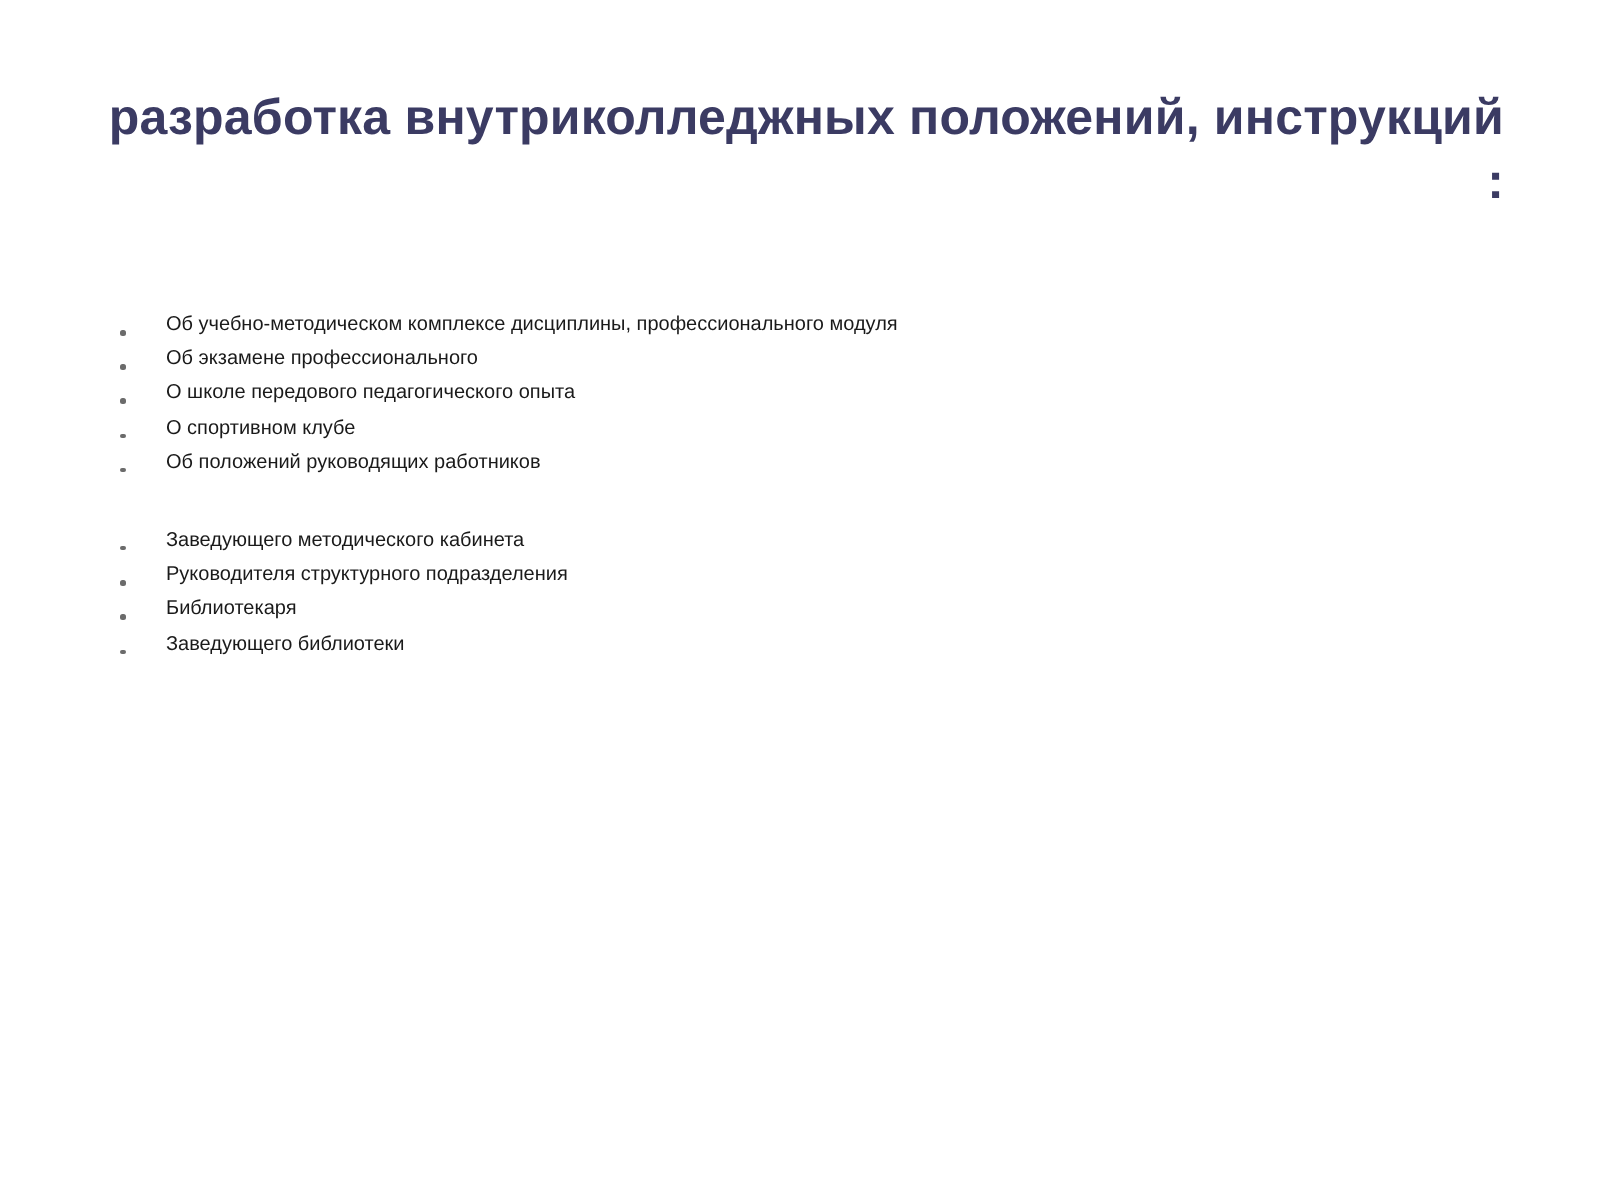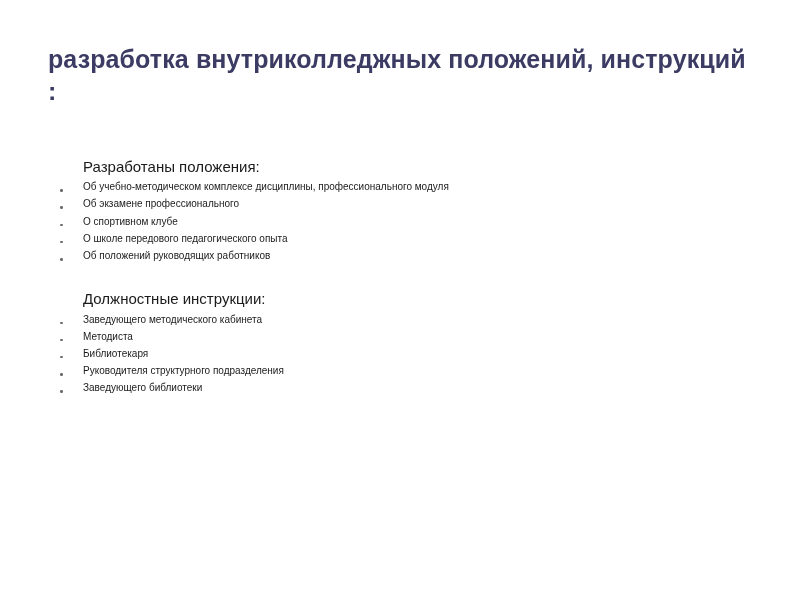--- a/index.html
+++ b/index.html
@@ -18,21 +18,21 @@
     width: 800px;
     height: 600px;
     background: #ffffff;
     box-sizing: border-box;
   }
   .slide-title {
     position: absolute;
     top: 26px;
     left: 48px;
     width: 704px;
-    text-align: left;
+    text-align: right;
     font-size: 25px;
     font-weight: bold;
     color: #3b3b63;
     line-height: 1.28;
     letter-spacing: 0.1px;
   }
   .content {
     position: absolute;
     top: 156px;
     left: 74px;
@@ -79,36 +79,33 @@
 </style>
 </head>
 <body>
 
 <div class="slide">
 
   <h1 class="slide-title">разработка внутриколледжных положений, инструкций :</h1>
 
   <div class="content">
 
-    <p class="lead">Разработаны положения:</p>
 
     <ul class="bullets">
       <li>Об  учебно-методическом комплексе дисциплины, профессионального модуля</li>
       <li>Об экзамене профессионального</li>
+      <li>О школе передового педагогического опыта</li>
       <li>О спортивном клубе</li>
-      <li>О школе передового педагогического опыта</li>
       <li>Об положений руководящих работников</li>
     </ul>
 
     <div class="spacer"></div>
 
-    <p class="section-head">Должностные  инструкции:</p>
 
     <ul class="bullets">
       <li>Заведующего методического кабинета</li>
-      <li>Методиста</li>
+      <li>Руководителя структурного подразделения</li>
       <li>Библиотекаря</li>
-      <li>Руководителя структурного подразделения</li>
       <li>Заведующего библиотеки</li>
     </ul>
 
   </div>
 </div>
 
 </body></html>

